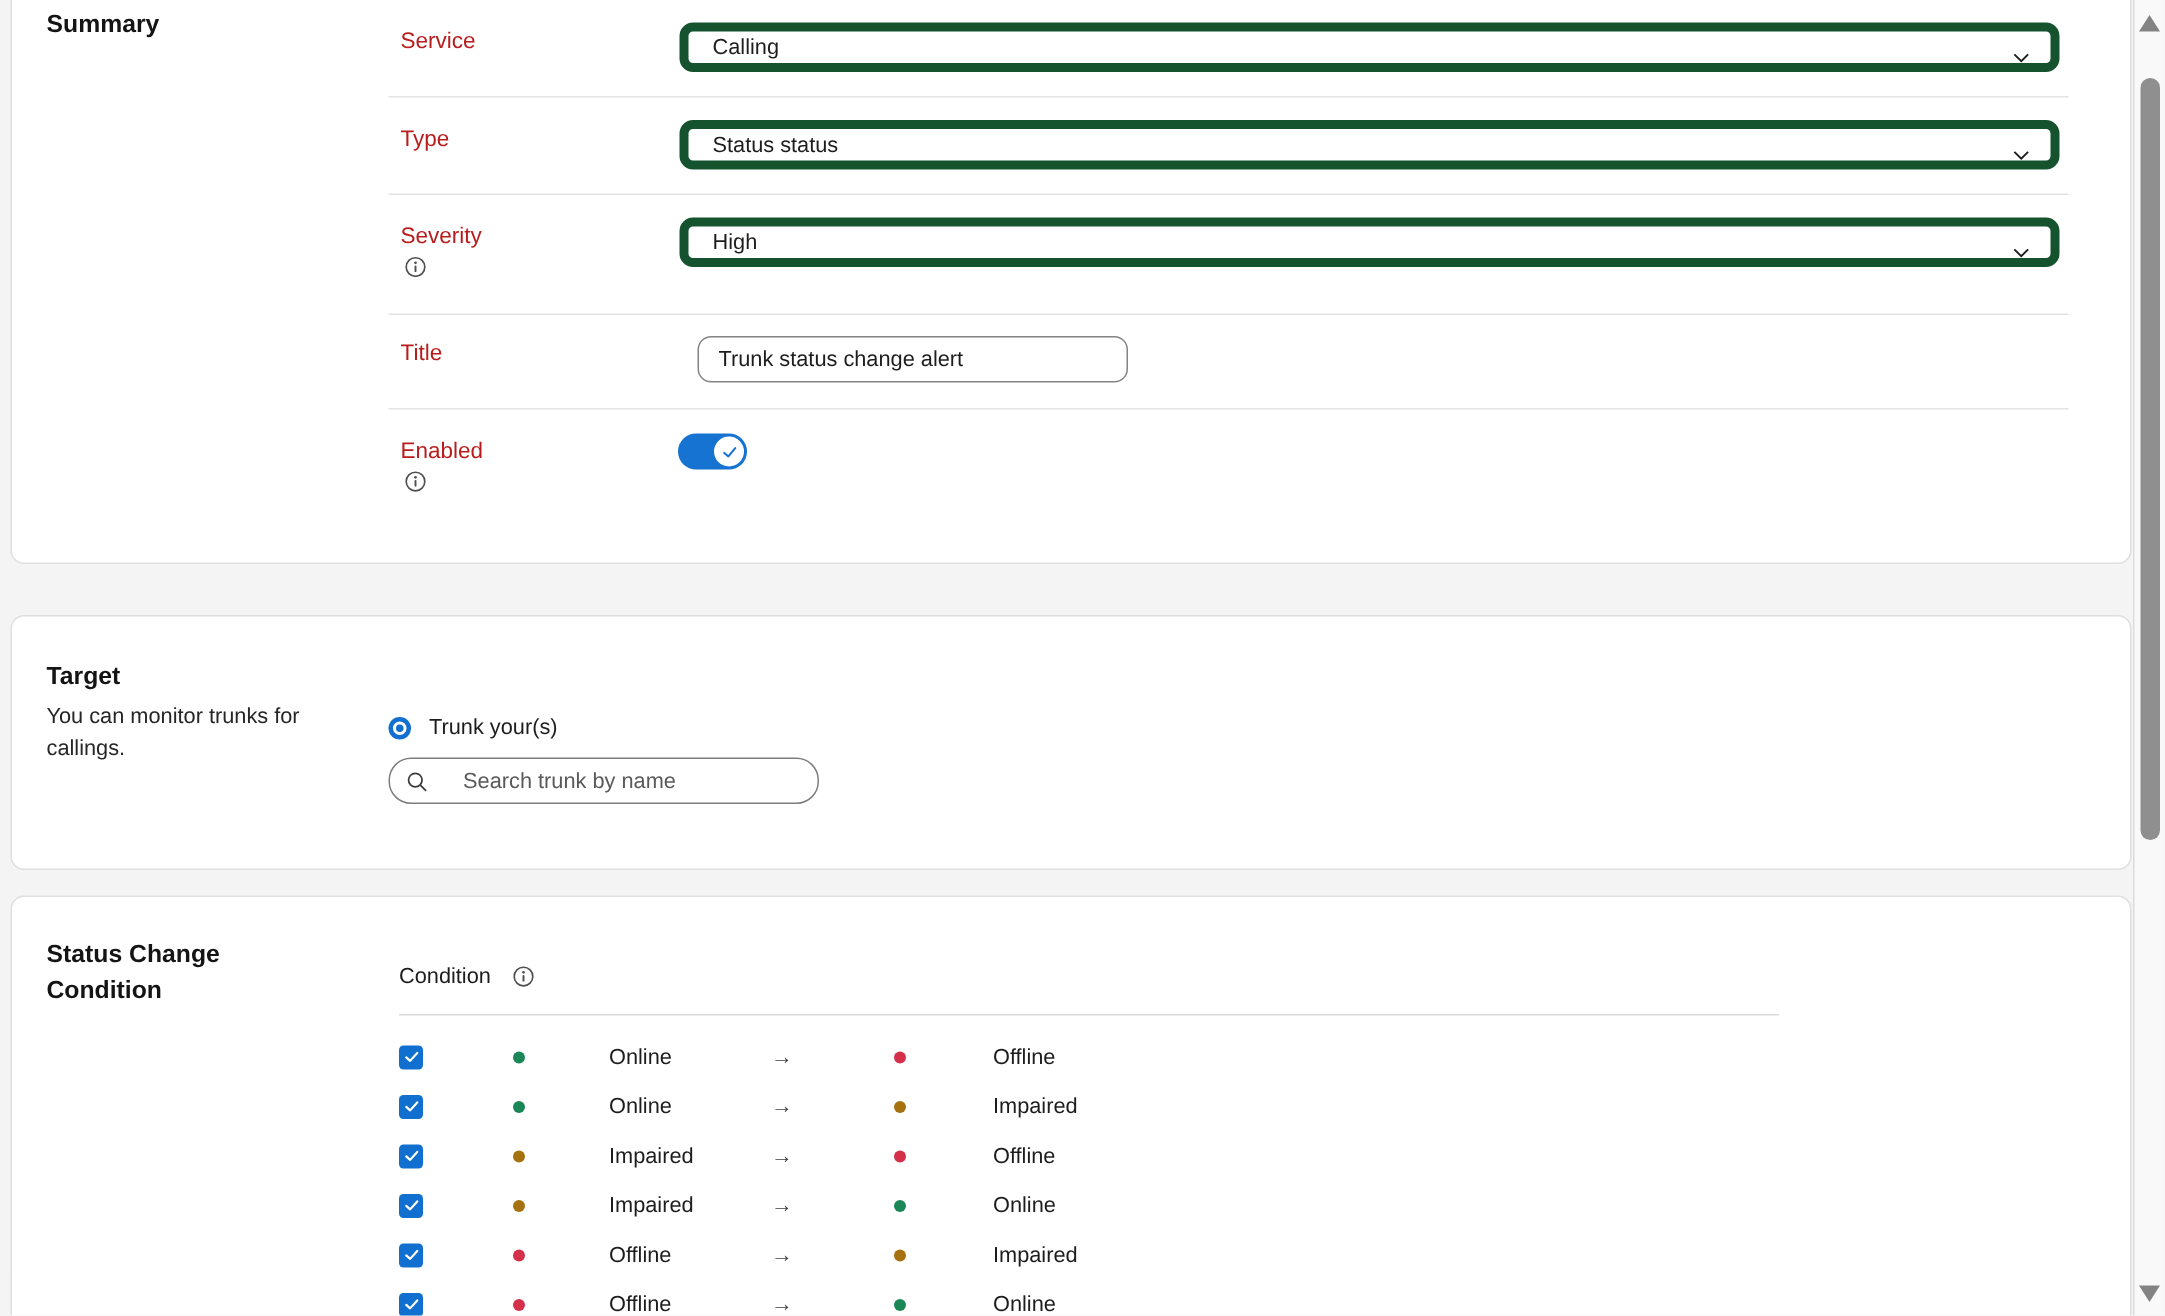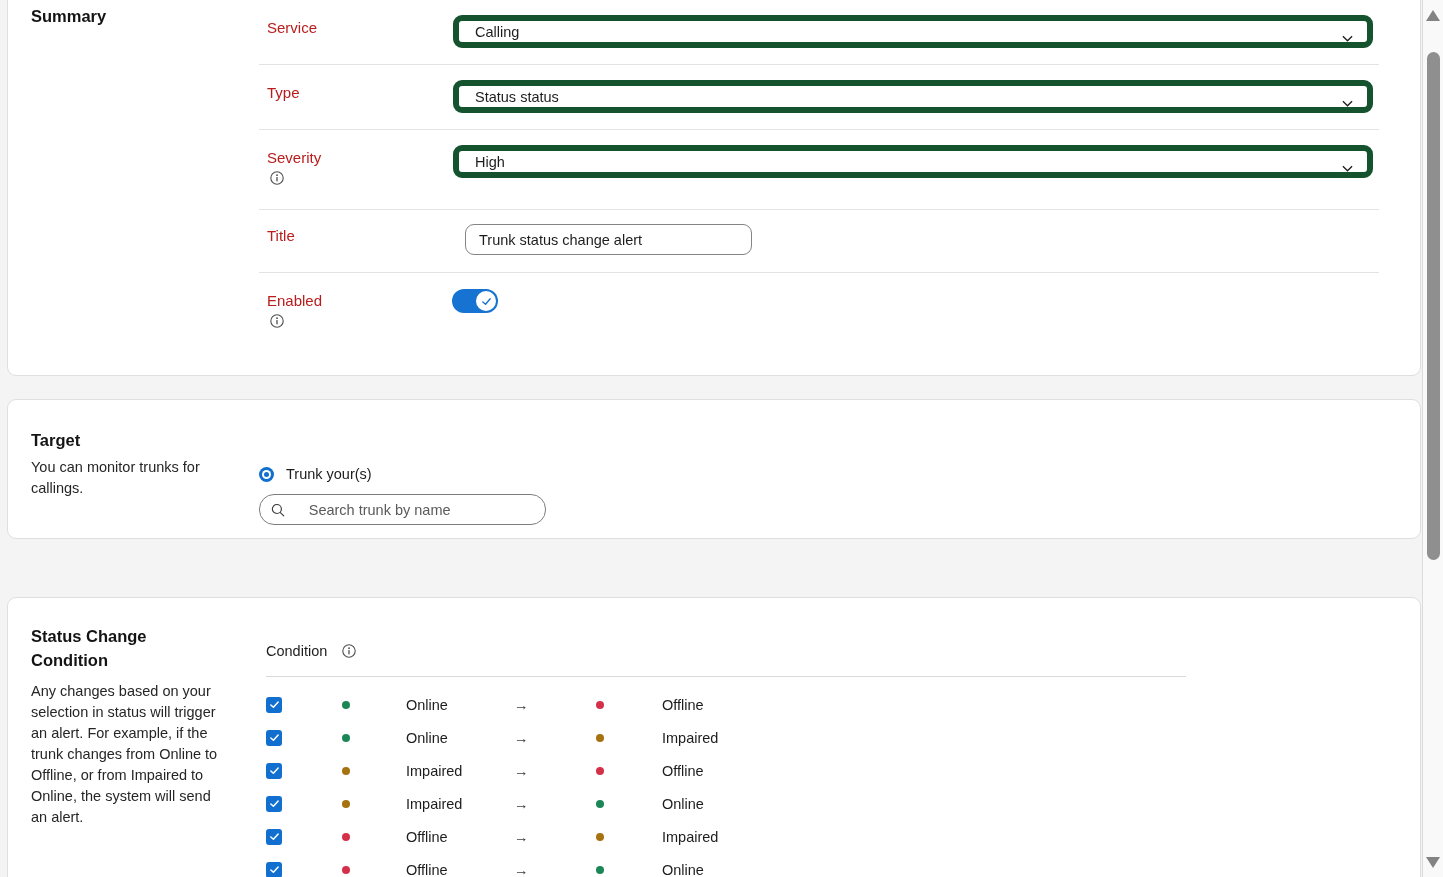--- a/index.html
+++ b/index.html
@@ -10,21 +10,21 @@
     color:#1d1d1d;
     position:relative;
   }
   .card {
     position:absolute; left:7px; width:1414px;
     background:#ffffff;
     border:1px solid #dfdfdf;
     border-radius:9px;
   }
   #card-summary { top:-15px; height:391px; }
-  #card-target  { top:399px; height:140px; }
+  #card-target  { top:410px; height:170px; }
   #card-status  { top:597px; height:310px; }
 
   .section-heading {
     position:absolute; left:23px;
     font-size:16.5px; font-weight:700; color:#141414;
     line-height:24px;
   }
   .section-desc {
     position:absolute; left:23px;
     font-size:14.5px; color:#262626; line-height:21px;
@@ -226,21 +226,20 @@
     <svg width="14" height="14" viewBox="0 0 14 14">
       <circle cx="6" cy="6" r="4.6" fill="none" stroke="#3c3c3c" stroke-width="1.2"></circle>
       <line x1="9.6" y1="9.6" x2="13" y2="13" stroke="#3c3c3c" stroke-width="1.2" stroke-linecap="round"></line>
     </svg>
     <input type="text" placeholder="Search trunk by name" style="">
   </div>
 </div>
 
 <div class="card" id="card-status">
   <div class="section-heading" style="top:26px; width:160px;">Status Change Condition</div>
-  <div class="section-desc" style="top:83px; width:190px;">Any changes based on your selection in status will trigger an alert. For example, if the trunk changes from Online to Offline, or from Impaired to Online, the system will send an alert.</div>
 
   <div class="condition-label">Condition</div>
   <svg class="info-icon" id="condition-info" viewBox="0 0 14 14">
     <circle cx="7" cy="7" r="6.2" fill="none" stroke="#4f4f4f" stroke-width="1.1"></circle>
     <circle cx="7" cy="4.2" r="0.9" fill="#4f4f4f"></circle>
     <rect x="6.35" y="6" width="1.3" height="4.4" rx="0.6" fill="#4f4f4f"></rect>
   </svg>
   <div id="condition-divider"></div>
 
   <div id="condition-list">

